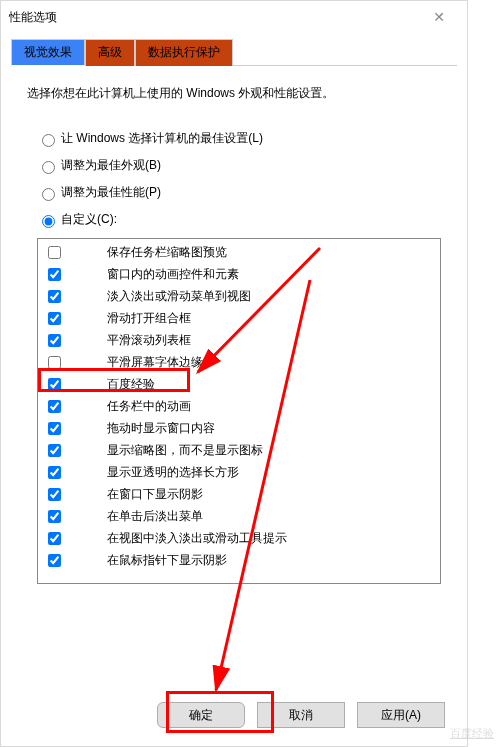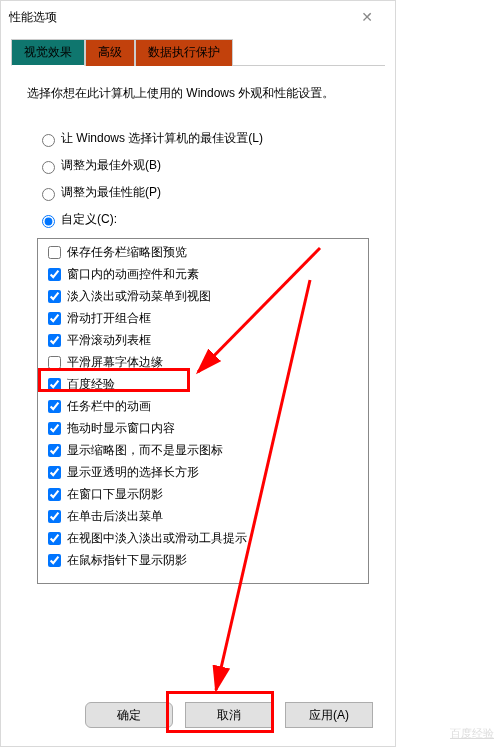--- a/index.html
+++ b/index.html
@@ -1,31 +1,31 @@
 <!DOCTYPE html>
 <html><head>
 <meta charset="utf-8">
 <style>
   * { box-sizing: border-box; font-family: "Microsoft YaHei", "Segoe UI", sans-serif; }
   body { margin: 0; background: #fff; width: 500px; height: 747px; overflow: hidden; position: relative; }
-  .window { width: 396px; height: 747px; background: #fff; border: 1px solid #d9d9d9; position: relative; }
+  .window { width: 468px; height: 747px; background: #fff; border: 1px solid #d9d9d9; position: relative; }
   .titlebar { height: 32px; display: flex; align-items: center; padding: 0 8px; font-size: 12px; color: #000; justify-content: space-between; }
   .titlebar .close { width: 40px; height: 28px; display: flex; align-items: center; justify-content: center; font-size: 14px; color: #888; cursor: pointer; }
   .tabs { display: flex; margin: 6px 10px 0 10px; border-bottom: 1px solid #ccc; font-size: 12px; }
   .tab { padding: 4px 12px; border: 1px solid #ccc; border-bottom: none; background: #fff; margin-right: 0; margin-bottom: -1px; position: relative; cursor: pointer; }
-  .tab.active { background: #0f766e; border-bottom: 1px solid #fff; }
+  .tab.active { background: #3b82f6; border-bottom: 1px solid #fff; }
   .tab.inactive { background: #c2410c; }
   .content { padding: 18px 26px 10px 26px; font-size: 12px; }
   .instruction { margin-bottom: 28px; line-height: 1.5; }
   .radio-group { margin-left: 10px; }
   .radio-item { display: flex; align-items: center; margin-bottom: 10px; cursor: pointer; margin-top: 8px; }
   .radio-item input[type=radio] { margin-right: 6px; }
   .listbox { margin-top: 8px; border: 1px solid #888; height: 346px; overflow: hidden; background: #fff; }
   .listbox-inner { padding: 4px 6px; }
-  .check-item { display: flex; align-items: center; margin-bottom: 3px; font-size: 12px; line-height: 1.4; }
+  .check-item { display: flex; align-items: center; margin-bottom: 3px; font-size: 12px; line-height: 1.4; gap: 40px; }
   .check-item input[type=checkbox] { margin-right: 6px; width: 13px; height: 13px; }
   .buttons { position: absolute; bottom: 18px; right: 22px; display: flex; }
   .btn { width: 88px; height: 26px; margin-left: 12px; border: 1px solid #adadad; background: #e1e1e1; font-size: 12px; cursor: pointer; display: flex; align-items: center; justify-content: center; }
   .btn:first-child { margin-left: 0; border-radius: 6px; }
   .redbox { position: absolute; border: 3px solid #f00; pointer-events: none; }
   .arrow-svg { position: absolute; left: 0; top: 0; pointer-events: none; }
   .watermark { position: absolute; right: 6px; bottom: 6px; color: #bbb; font-size: 11px; opacity: .5; text-decoration: underline; }
 </style>
 </head>
 <body>

